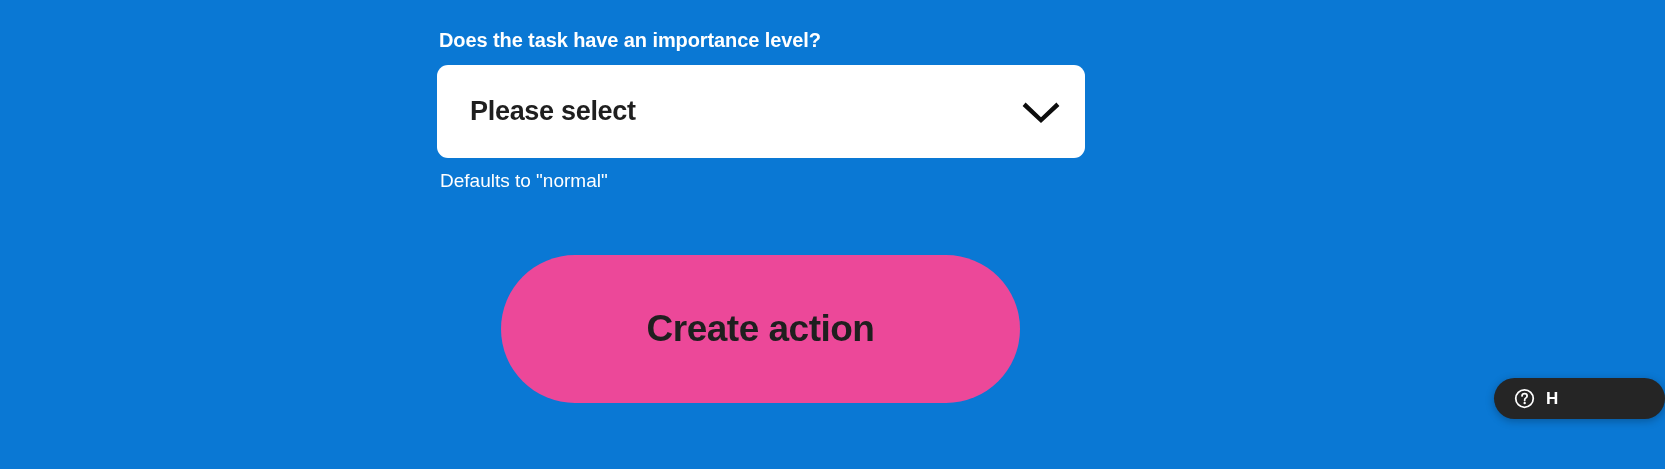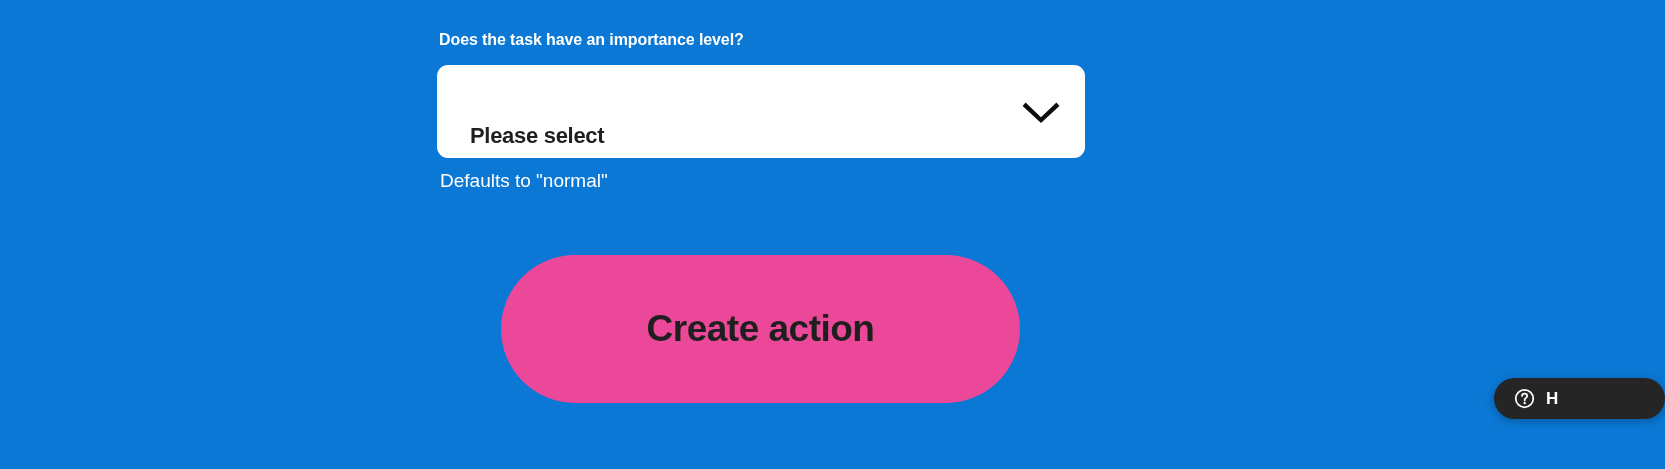--- a/index.html
+++ b/index.html
@@ -23,21 +23,21 @@
   }
 
   
   .form-field {
     position: absolute;
     left: 437px;
     top: 28px;
     width: 648px;
   }
   .field-label {
-    font-size: 16px;
+    font-size: 20px;
     font-weight: bold;
     color: #ffffff;
     letter-spacing: -0.1px;
     line-height: 24px;
     margin: 0 0 13px 2px;
     white-space: nowrap;
   }
 
   
   .select-wrap {
@@ -48,26 +48,25 @@
     border-radius: 11px;
     box-sizing: border-box;
   }
   .select-value {
     position: absolute;
     left: 33px;
     top: 0;
     height: 93px;
     display: flex;
     align-items: center;
-    font-size: 22px;
+    font-size: 27px;
     font-weight: bold;
     color: #1f1f1f;
     letter-spacing: -0.3px;
     white-space: nowrap;
-    margin-top: 24px;
   }
   .select-caret {
     position: absolute;
     right: 22px;
     top: 50%;
     transform: translateY(-50%);
     width: 44px;
     height: 44px;
     display: flex;
     align-items: center;

